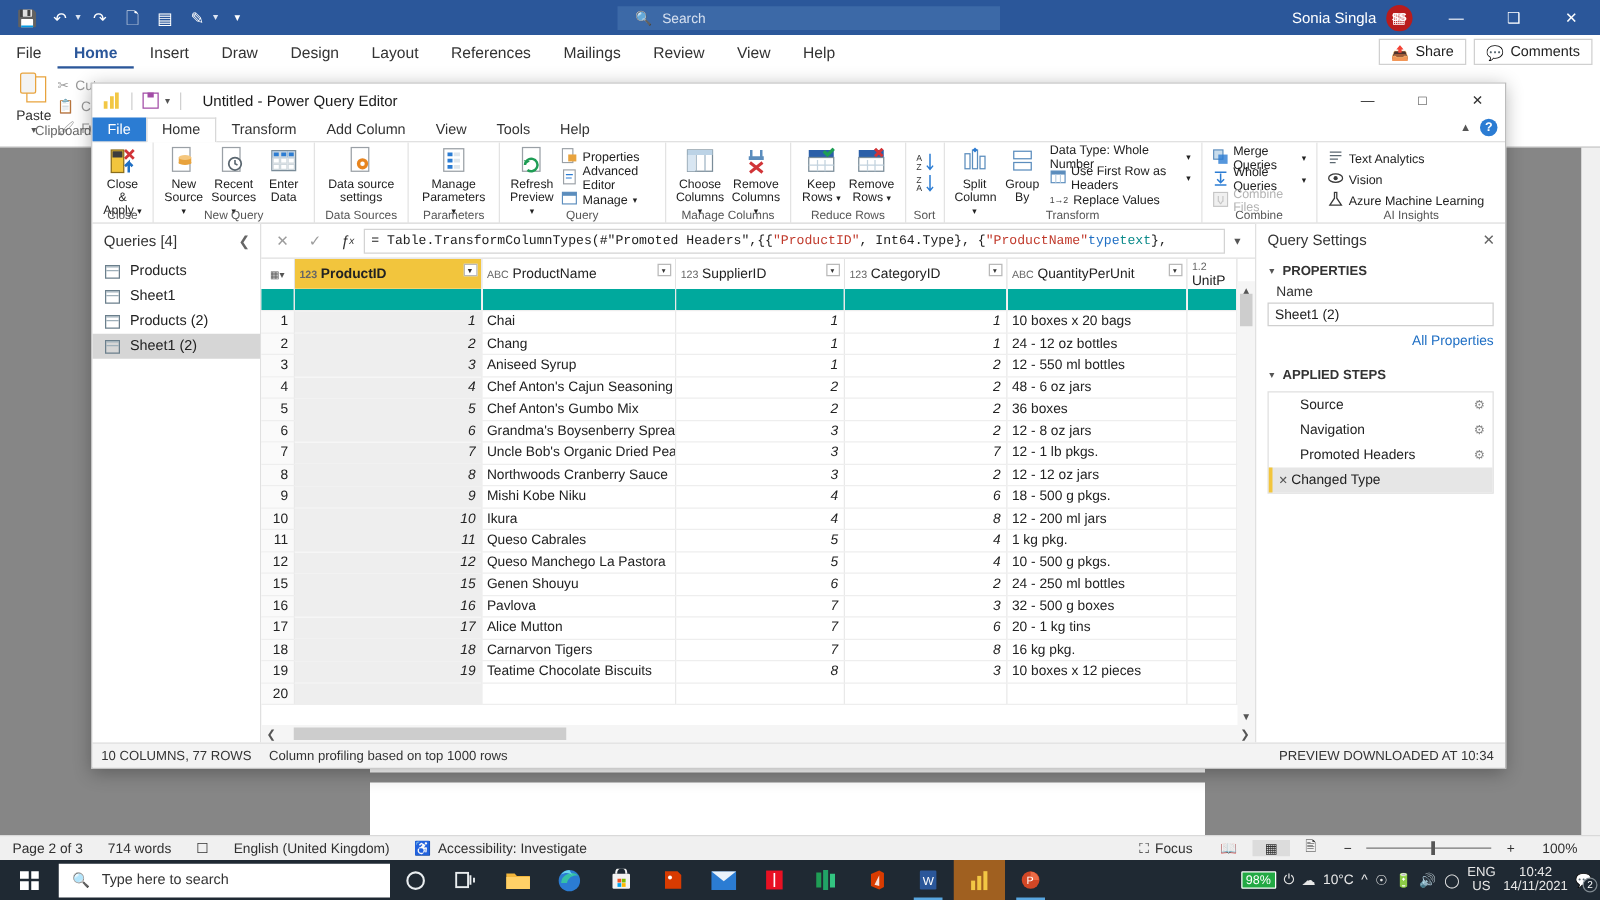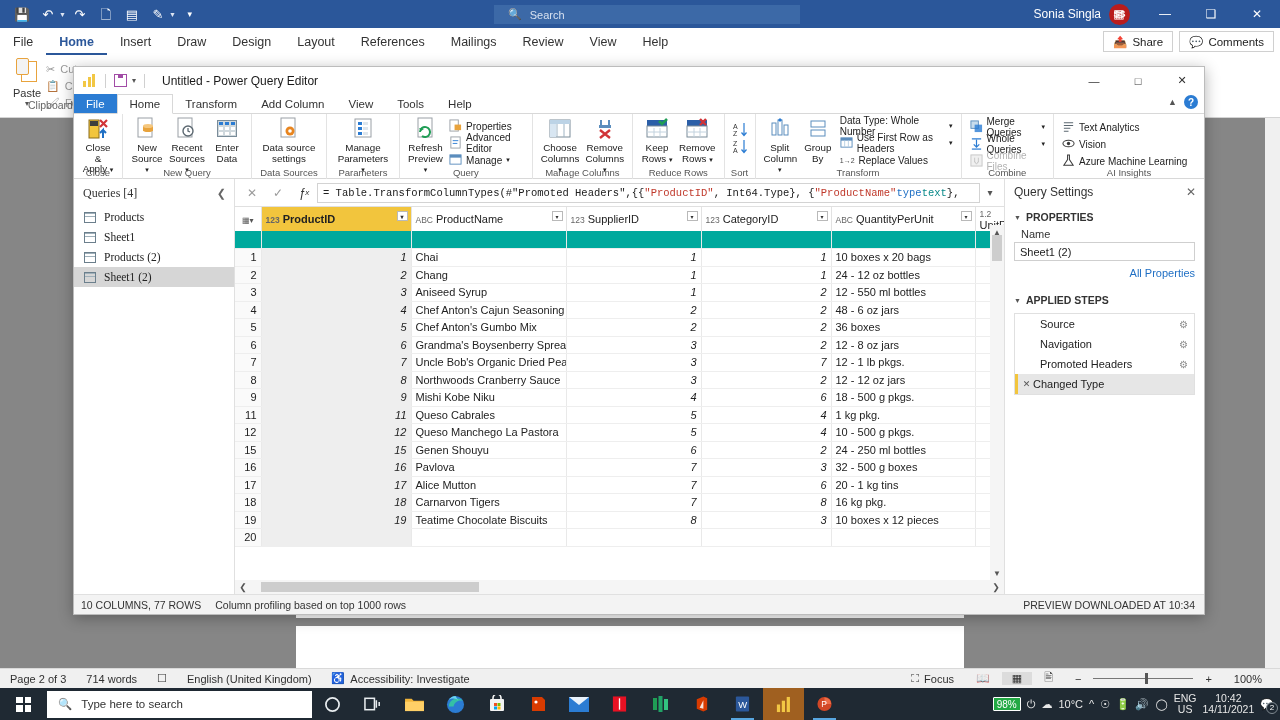--- a/index.html
+++ b/index.html
@@ -161,21 +161,21 @@
   .rsmalls { display:flex; flex-direction:column; gap:1px; padding-top:2px;}
   .rsmall { display:flex; align-items:center; gap:4px; font-size:10px; color:#222; height:16px; padding:0 3px;}
   .rsmall.dis { color:#b3b3b3; }
   .cap { font-size:7px; color:#444; }
   .ic-tbl { width:20px;height:17px;border:1.3px solid #7a8c99; display:grid; grid-template-columns:1fr 1fr 1fr; grid-template-rows:5px 1fr 1fr; }
   .ic-tbl i { border:.5px solid #cfd8dd; }
   .ic-tbl i:nth-child(-n+3){ background:#2b7cd3; }
 
   
   .pq-body { position:absolute; left:0; top:112px; right:0; bottom:20px; display:flex; }
-  .queries-pane { width:161px; border-right:1px solid #e0e0e0; background:#fff;font-family:Liberation Serif, serif; }
+  .queries-pane { width:135px; border-right:1px solid #e0e0e0; background:#fff; }
   .qp-head { height:28px; display:flex; align-items:center; justify-content:space-between; padding:0 8px 0 9px; font-size:12px; color:#333;}
   .q-item { height:20px; display:flex; align-items:center; gap:8px; padding-left:10px; font-size:11.5px; color:#222;}
   .q-item.sel { background:#d6d6d6; }
   .q-ico { width:12px;height:11px;border:1px solid #6b7f8c; display:grid; grid-template-rows:3px 1fr; }
   .q-ico i { border-top:1px solid #9fb0ba; }
 
   .center-pane { flex:1; display:flex; flex-direction:column; min-width:0; }
   .formula-bar { height:28px; display:flex; align-items:center; gap:0; border-bottom:1px solid #e0e0e0; padding:0 4px;}
   .fb-btn { width:26px; height:20px; display:flex; align-items:center; justify-content:center; font-size:12px; color:#9b9b9b;}
   .fb-input {
@@ -880,20 +880,29 @@
                 <tr>
                   <td class="rownum">9</td>
                   <td class="num selcol">9</td>
                   <td class="">Mishi Kobe Niku</td>
                   <td class="num">4</td>
                   <td class="num">6</td>
                   <td class="">18 - 500 g pkgs.</td>
                   <td class=""></td>
                 </tr>
                 <tr>
+                  <td class="rownum">10</td>
+                  <td class="num selcol">10</td>
+                  <td class="">Ikura</td>
+                  <td class="num">4</td>
+                  <td class="num">8</td>
+                  <td class="">12 - 200 ml jars</td>
+                  <td class=""></td>
+                </tr>
+                <tr>
                   <td class="rownum">11</td>
                   <td class="num selcol">11</td>
                   <td class="">Queso Cabrales</td>
                   <td class="num">5</td>
                   <td class="num">4</td>
                   <td class="">1 kg pkg.</td>
                   <td class=""></td>
                 </tr>
                 <tr>
                   <td class="rownum">12</td>

